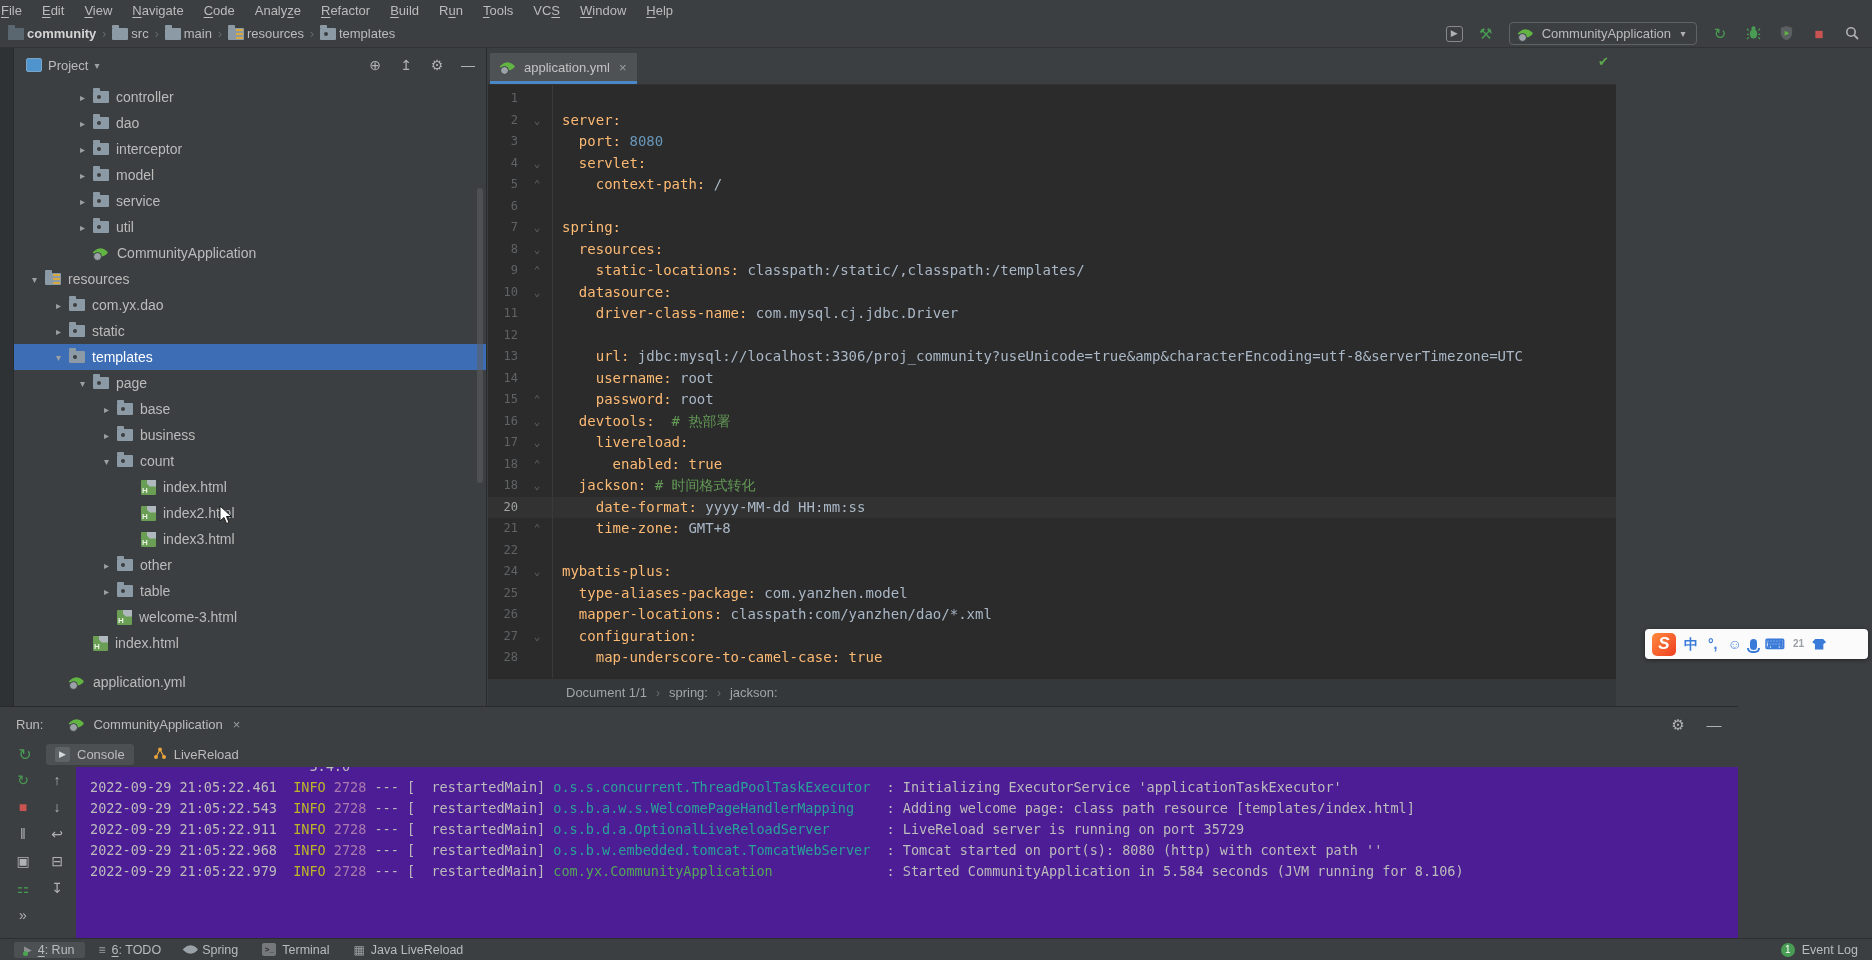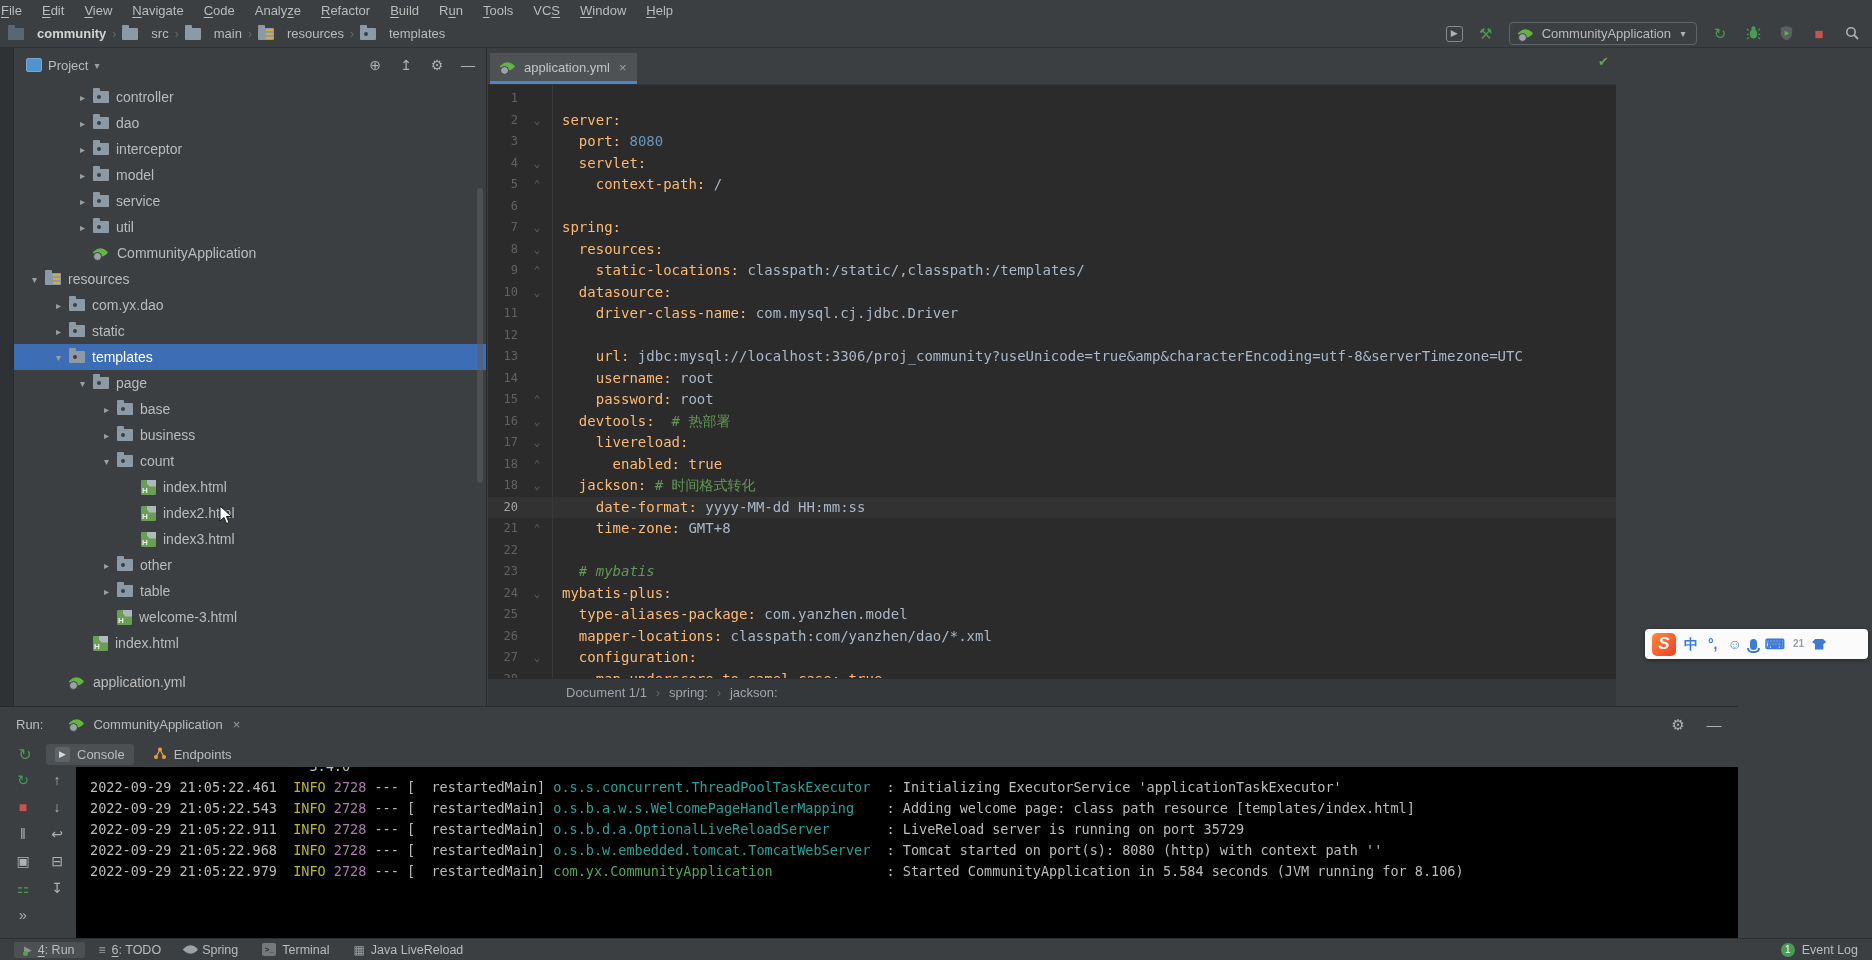--- a/index.html
+++ b/index.html
@@ -8,21 +8,21 @@
   #app { position:relative; width:1872px; height:960px; background:#3c3f41; overflow:hidden; color:#bbbbbb; }
   u { text-decoration:underline; text-underline-offset:2px; }
 
   
   .menubar { height:20px; display:flex; align-items:center; padding-left:0; margin-left:-9px; font-size:13px; color:#bbbbbb; }
   .menu-item { padding:1px 10px; cursor:default; }
 
   
   .crumbbar { height:28px; display:flex; align-items:center; justify-content:space-between; padding:0 10px 0 8px; border-bottom:1px solid #323232; }
   .crumbs { display:flex; align-items:center; font-size:13px; }
-  .crumb { display:flex; align-items:center; gap:13px; }
+  .crumb { display:flex; align-items:center; gap:3px; }
   .crumb .lbl { color:#bbbbbb; }
   .crumb.bold .lbl { font-weight:bold; color:#d4d4d4; }
   .crumb-sep { color:#666a6d; margin:0 6px; font-size:12px; }
   .runbar { display:flex; align-items:center; gap:13px; }
   .ic { font-size:15px; color:#afb1b3; width:20px; text-align:center; line-height:1; cursor:default; }
   .ic.green { color:#499C54; }
   .ic.red { color:#C75450; }
   .ic.boxed { border:1.5px solid #87898b; border-radius:3px; width:17px; height:16px; font-size:9px; display:inline-flex; align-items:center; justify-content:center; }
   .combo { display:flex; align-items:center; gap:7px; height:23px; border:1px solid #5e6365; border-radius:4px; padding:0 8px; font-size:13px; color:#bbbbbb; }
 
@@ -87,21 +87,21 @@
   .rh-icons { margin-left:auto; display:flex; gap:16px; }
   .run-tabs { height:26px; display:flex; align-items:center; padding-left:14px; gap:10px; }
   .rerun-left { color:#499C54; font-size:16px; width:22px; text-align:center; }
   .rtab { display:flex; align-items:center; gap:7px; padding:3px 9px; font-size:13px; color:#bbbbbb; border-radius:3px; }
   .rtab.sel { background:#4c5053; }
   .console-ic { width:15px; height:15px; background:#5d6366; border-radius:2px; color:#d6d9da; font-size:9px; display:inline-flex; align-items:center; justify-content:center; }
   .run-body { position:absolute; top:60px; left:0; right:0; bottom:0; }
   .run-tools { position:absolute; left:0; top:0; bottom:0; width:76px; display:flex; padding:6px 4px 0 10px; gap:8px; }
   .rcol { display:flex; flex-direction:column; gap:13px; align-items:center; width:26px; }
   .rcol .ic { font-size:14px; }
-  .console { position:absolute; left:76px; right:0; top:0; bottom:0; background:#000000; overflow:hidden; font-family:"DejaVu Sans Mono",monospace; font-size:13.5px; line-height:21px; padding-left:14px; white-space:pre; }
+  .console { position:absolute; left:76px; right:0; top:0; bottom:0; background:#4c1d95; overflow:hidden; font-family:"DejaVu Sans Mono",monospace; font-size:13.5px; line-height:21px; padding-left:14px; white-space:pre; }
   .logline { height:21px; }
   .partial-line { margin-top:-11px; color:#bcbcbc; }
   .c-plain { color:#bcbcbc; } .c-info { color:#bbb529; } .c-pid { color:#ab7ab0; }
   .c-logger { color:#2aa198; } .c-logger.green { color:#55a758; }
 
   
   .statusbar { position:absolute; top:938px; left:0; width:1872px; height:22px; background:#3c3f41; border-top:1px solid #2c2e30; display:flex; align-items:center; justify-content:space-between; padding:0 14px; font-size:12.5px; color:#b8bcbe; }
   .sleft { display:flex; align-items:center; gap:4px; }
   .sitem { display:flex; align-items:center; gap:6px; padding:1px 10px; border-radius:2px; cursor:default; }
   .sitem.active { background:#4c5052; }
@@ -372,21 +372,20 @@
           <div class="cl"><span class="num">13</span><span class="fold"></span><span class="src"><span class="tok-p">    </span><span class="tok-k">url:</span><span class="tok-p"> jdbc:mysql://localhost:3306/proj_community?useUnicode=true&amp;amp&amp;characterEncoding=utf-8&amp;serverTimezone=UTC</span></span></div>
           <div class="cl"><span class="num">14</span><span class="fold"></span><span class="src"><span class="tok-p">    </span><span class="tok-k">username:</span><span class="tok-p"> root</span></span></div>
           <div class="cl"><span class="num">15</span><span class="fold">⌃</span><span class="src"><span class="tok-p">    </span><span class="tok-k">password:</span><span class="tok-p"> root</span></span></div>
           <div class="cl"><span class="num">16</span><span class="fold">⌄</span><span class="src"><span class="tok-p">  </span><span class="tok-k">devtools:</span><span class="tok-p">  </span><span class="tok-c"># 热部署</span></span></div>
           <div class="cl"><span class="num">17</span><span class="fold">⌄</span><span class="src"><span class="tok-p">    </span><span class="tok-k">livereload:</span></span></div>
           <div class="cl"><span class="num">18</span><span class="fold">⌃</span><span class="src"><span class="tok-p">      </span><span class="tok-k">enabled:</span><span class="tok-p"> </span><span class="tok-k">true</span></span></div>
           <div class="cl"><span class="num">18</span><span class="fold">⌄</span><span class="src"><span class="tok-p">  </span><span class="tok-k">jackson:</span><span class="tok-p"> </span><span class="tok-c"># 时间格式转化</span></span></div>
           <div class="cl hl"><span class="num">20</span><span class="fold"></span><span class="src"><span class="tok-p">    </span><span class="tok-k">date-format:</span><span class="tok-p"> yyyy-MM-dd HH:mm:ss</span></span></div>
           <div class="cl"><span class="num">21</span><span class="fold">⌃</span><span class="src"><span class="tok-p">    </span><span class="tok-k">time-zone:</span><span class="tok-p"> GMT+8</span></span></div>
           <div class="cl"><span class="num">22</span><span class="fold"></span><span class="src"></span></div>
-          <div class="cl"><span class="num">23</span><span class="fold"></span><span class="src"><span class="tok-p">  </span><span class="tok-ci"># mybatis</span></span></div>
           <div class="cl"><span class="num">24</span><span class="fold">⌄</span><span class="src"><span class="tok-k">mybatis-plus:</span></span></div>
           <div class="cl"><span class="num">25</span><span class="fold"></span><span class="src"><span class="tok-p">  </span><span class="tok-k">type-aliases-package:</span><span class="tok-p"> com.yanzhen.model</span></span></div>
           <div class="cl"><span class="num">26</span><span class="fold"></span><span class="src"><span class="tok-p">  </span><span class="tok-k">mapper-locations:</span><span class="tok-p"> classpath:com/yanzhen/dao/*.xml</span></span></div>
           <div class="cl"><span class="num">27</span><span class="fold">⌄</span><span class="src"><span class="tok-p">  </span><span class="tok-k">configuration:</span></span></div>
           <div class="cl"><span class="num">28</span><span class="fold"></span><span class="src"><span class="tok-p">    </span><span class="tok-k">map-underscore-to-camel-case:</span><span class="tok-p"> </span><span class="tok-k">true</span></span></div>
         </div>
       <span class="editor-check">✔</span>
       <div class="doc-crumbs">
           <span>Document 1/1</span>
           <span class="crumb-sep">›</span>
@@ -418,21 +417,21 @@
           <span class="console-ic">▶</span>
           <span>Console</span>
         </span>
         <span class="rtab">
           <span><svg width="14" height="14" viewBox="0 0 14 14">
               <circle cx="3" cy="11" r="2" fill="#E8A33D"></circle>
               <circle cx="7" cy="3.5" r="2" fill="#E8A33D"></circle>
               <circle cx="11" cy="11" r="2" fill="#E8A33D"></circle>
               <path d="M3 11 L7 3.5 L11 11" stroke="#E8A33D" fill="none" stroke-width="1.2"></path>
             </svg></span>
-          <span>Endpoints</span>
+          <span>LiveReload</span>
         </span>
       </div>
     <div class="run-body">
       <div class="run-tools">
         <div class="rcol">
             <span class="ic green">↻</span>
             <span class="ic red">■</span>
             <span class="ic">‖</span>
             <span class="ic">▣</span>
             <span class="ic green">⚏</span>

